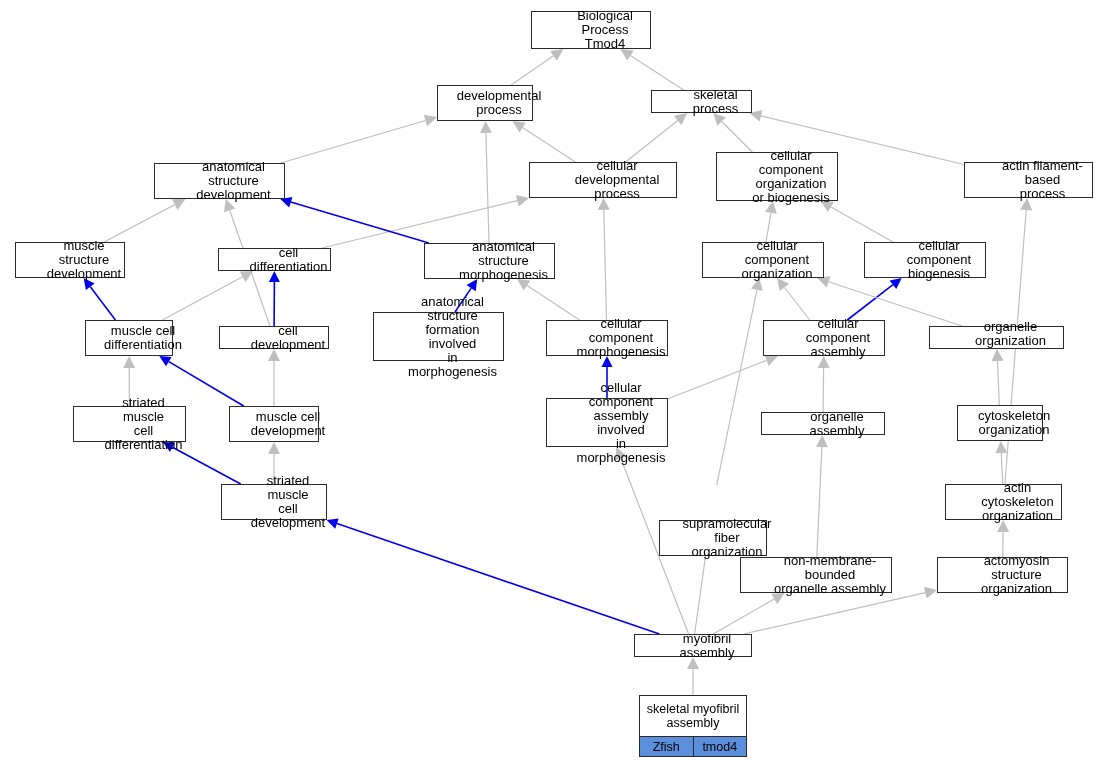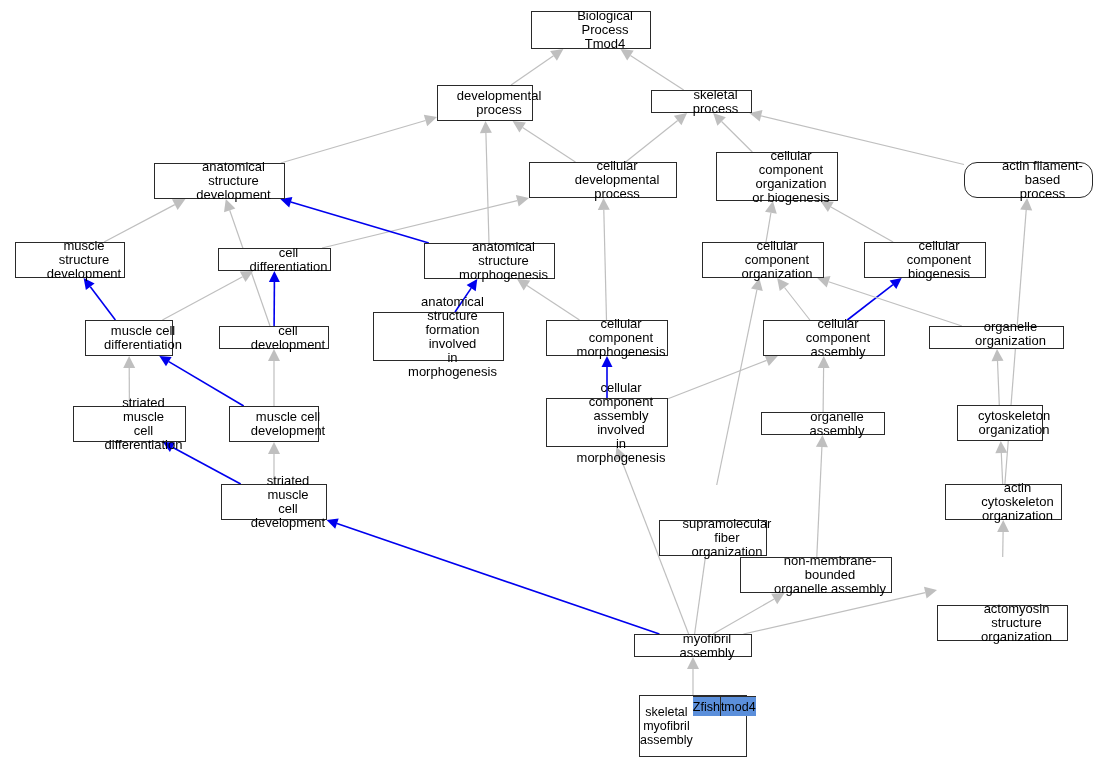--- a/index.html
+++ b/index.html
@@ -43,21 +43,21 @@
     display: block;
     white-space: pre-line;
   }
   .gene-node {
     position: absolute;
     box-sizing: border-box;
     border: 1px solid #2a2a2a;
     background: #ffffff;
     z-index: 6;
     display: flex;
-    flex-direction: row;
+    flex-direction: column;
   }
   .gene-node .gene-title {
     flex: 1 1 auto;
     display: flex;
     align-items: center;
     justify-content: center;
     font-size: 12.5px;
     line-height: 14px;
     text-align: center;
     white-space: pre-line;
@@ -179,21 +179,21 @@
       <div class="node" style="left: 437px; top: 85px; width: 96px; height: 36px;"><span class="lbl">developmental
 process</span></div>
       <div class="node" style="left: 651px; top: 90px; width: 101px; height: 23px;"><span class="lbl">skeletal process</span></div>
       <div class="node" style="left: 154px; top: 163px; width: 131px; height: 36px;"><span class="lbl">anatomical structure
 development</span></div>
       <div class="node" style="left: 529px; top: 162px; width: 148px; height: 36px;"><span class="lbl">cellular developmental
 process</span></div>
       <div class="node" style="left: 716px; top: 152px; width: 122px; height: 49px;"><span class="lbl">cellular component
 organization
 or biogenesis</span></div>
-      <div class="node" style="left: 964px; top: 162px; width: 129px; height: 36px; border-radius: 13px;"><span class="lbl">actin filament-based
+      <div class="node" style="left: 964px; top: 162px; width: 129px; height: 36px;"><span class="lbl">actin filament-based
 process</span></div>
       <div class="node" style="left: 15px; top: 242px; width: 110px; height: 36px;"><span class="lbl">muscle structure
 development</span></div>
       <div class="node" style="left: 218px; top: 248px; width: 113px; height: 23px;"><span class="lbl">cell differentiation</span></div>
       <div class="node" style="left: 424px; top: 243px; width: 131px; height: 36px;"><span class="lbl">anatomical structure
 morphogenesis</span></div>
       <div class="node" style="left: 702px; top: 242px; width: 122px; height: 36px;"><span class="lbl">cellular component
 organization</span></div>
       <div class="node" style="left: 864px; top: 242px; width: 122px; height: 36px;"><span class="lbl">cellular component
 biogenesis</span></div>
@@ -219,21 +219,21 @@
       <div class="node" style="left: 957px; top: 405px; width: 86px; height: 36px;"><span class="lbl">cytoskeleton
 organization</span></div>
       <div class="node" style="left: 221px; top: 484px; width: 106px; height: 36px;"><span class="lbl">striated muscle
 cell development</span></div>
       <div class="node" style="left: 659px; top: 485px; width: 108px; height: 36px; margin-top: 35px;"><span class="lbl">supramolecular
 fiber organization</span></div>
       <div class="node" style="left: 945px; top: 484px; width: 117px; height: 36px;"><span class="lbl">actin cytoskeleton
 organization</span></div>
       <div class="node" style="left: 740px; top: 557px; width: 152px; height: 36px;"><span class="lbl">non-membrane-bounded
 organelle assembly</span></div>
-      <div class="node" style="left: 937px; top: 557px; width: 131px; height: 36px; margin-top: 48px;"><span class="lbl">actomyosin structure
+      <div class="node" style="left: 937px; top: 557px; width: 131px; height: 36px;"><span class="lbl">actomyosin structure
 organization</span></div>
       <div class="node" style="left: 634px; top: 634px; width: 118px; height: 23px;"><span class="lbl">myofibril assembly</span></div>
       <div class="gene-node" style="left: 639px; top: 695px; width: 108px; height: 62px;">
         <div class="gene-title">skeletal myofibril
 assembly</div>
         <div class="gene-row">
           <div class="gene-cell" style="background: rgb(91, 143, 219);">Zfish</div>
           <div class="gene-cell" style="background: rgb(91, 143, 219);">tmod4</div>
         </div>
       </div>

